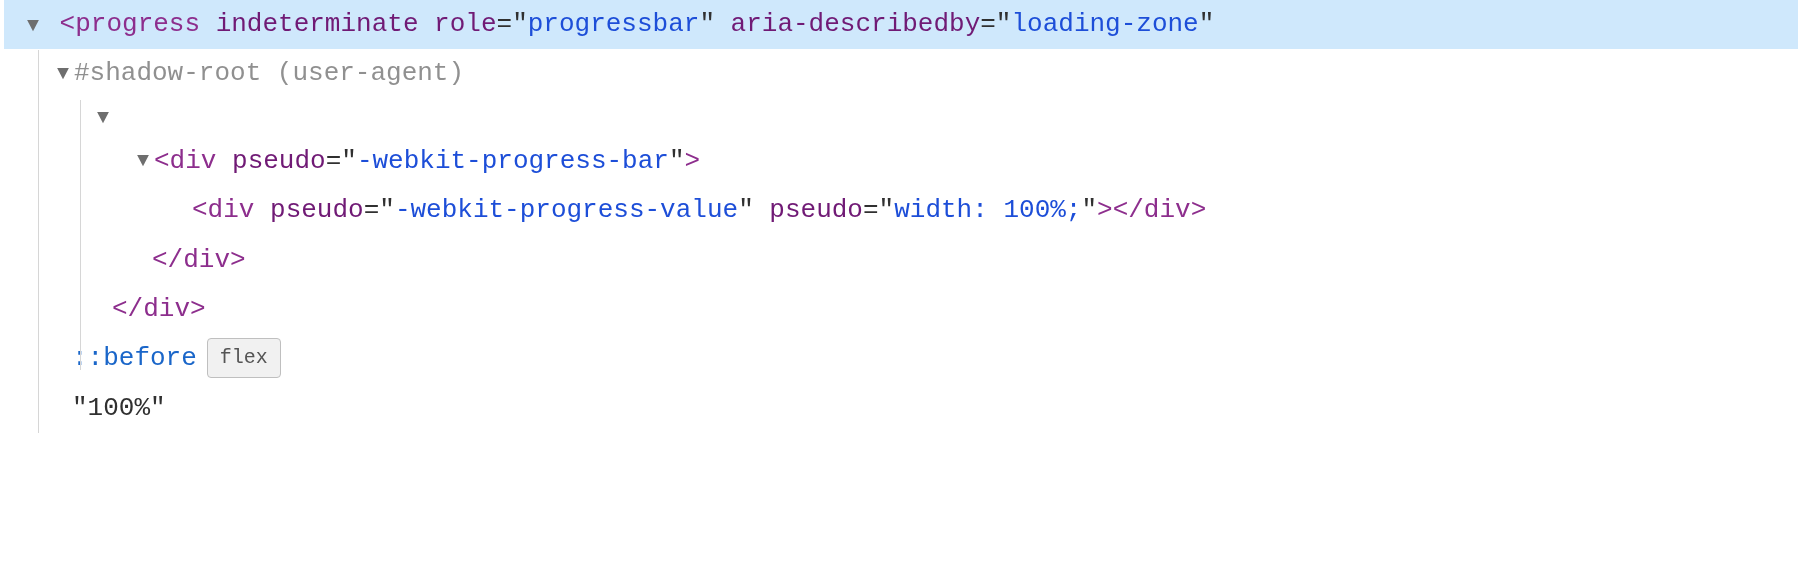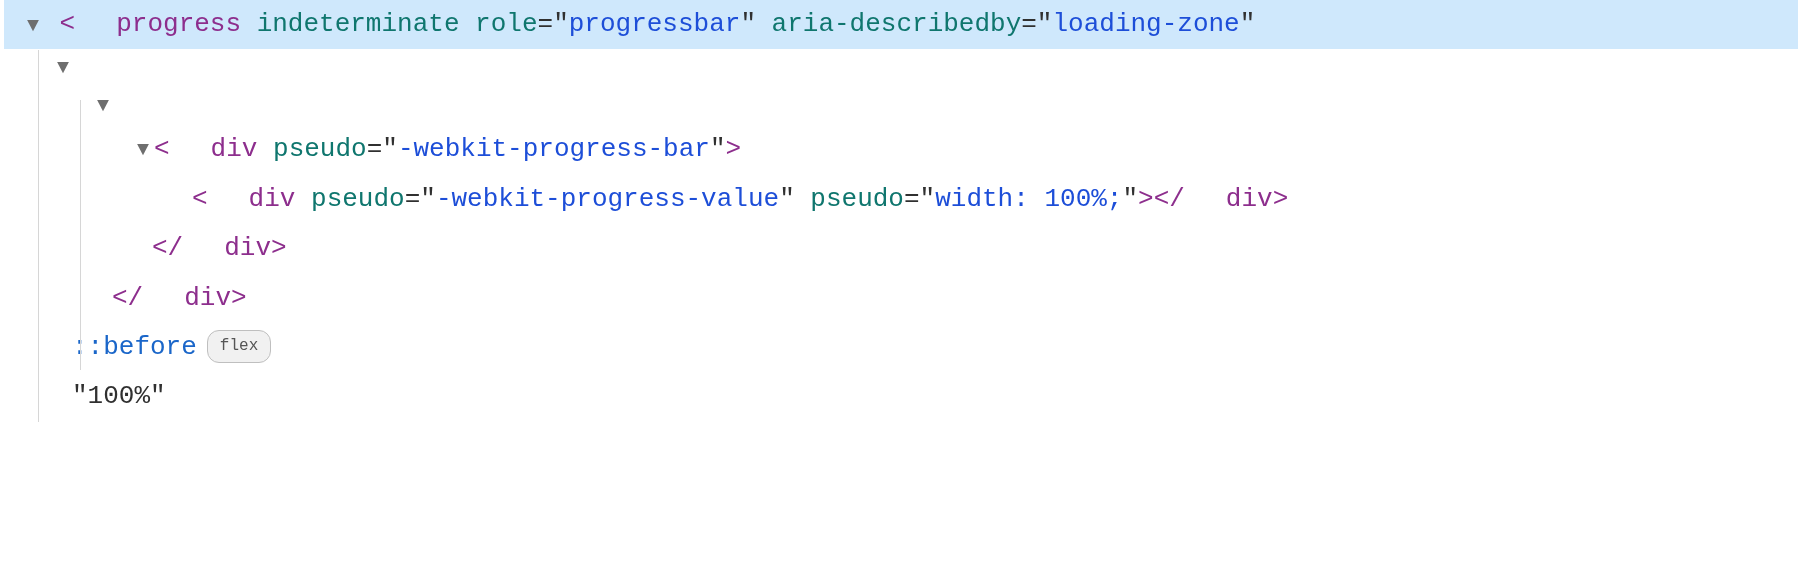--- a/index.html
+++ b/index.html
@@ -27,34 +27,34 @@
     .no-toggle {
       display: inline-block;
       width: 18px;
     }
     .highlighted {
       background: #cfe8fc;
       display: block;
       width: 100%;
     }
     .punct { color: #8d2e8d; }
-    .tag { color: #8d2e8d; margin-left: 41px; }
-    .attr-name { color: #0f766e; }
+    .tag { color: #8d2e8d; }
+    .attr-name { color: #701a75; }
     .attr-val { color: #1d4ed8; }
     .eq { color: #303030; }
     .quote { color: #303030; }
     .shadow { color: #909090; }
     .pseudo { color: #1a66c9; }
     .text-node { color: #303030; }
     .badge {
       display: inline-block;
-      font-size: 16px;
+      font-size: 20px;
       background: #f1f1f1;
       border: 1px solid #bfbfbf;
-      border-radius: 12px;
+      border-radius: 4px;
       padding: 0 12px;
       margin-left: 10px;
       color: #555;
       position: relative;
       top: -1px;
     }
     .pad-l-1 { padding-left: 20px; }
     .pad-l-2 { padding-left: 50px; }
     .pad-l-3 { padding-left: 90px; }
     .pad-l-4 { padding-left: 130px; }
@@ -75,20 +75,21 @@
       <span class="punct">&lt;</span><span class="tag">progress</span>
       <span class="attr-name">indeterminate</span>
       <span class="attr-name">role</span><span class="eq">=</span><span class="quote">"</span><span class="attr-val">progressbar</span><span class="quote">"</span>
       <span class="attr-name">aria-describedby</span><span class="eq">=</span><span class="quote">"</span><span class="attr-val">loading-zone</span><span class="quote">"</span>
     </span>
   </div>
 
   <div class="line">
     <span class="pad-l-2"></span>
     <span class="toggle">▼</span>
+    <span class="shadow">#shadow-root (user-agent)</span>
   </div>
 
   <div class="line">
     <span class="pad-l-3"></span>
     <span class="toggle">▼</span>
   </div>
 
   <div class="line">
     <span class="pad-l-4"></span>
     <span class="toggle">▼</span>

